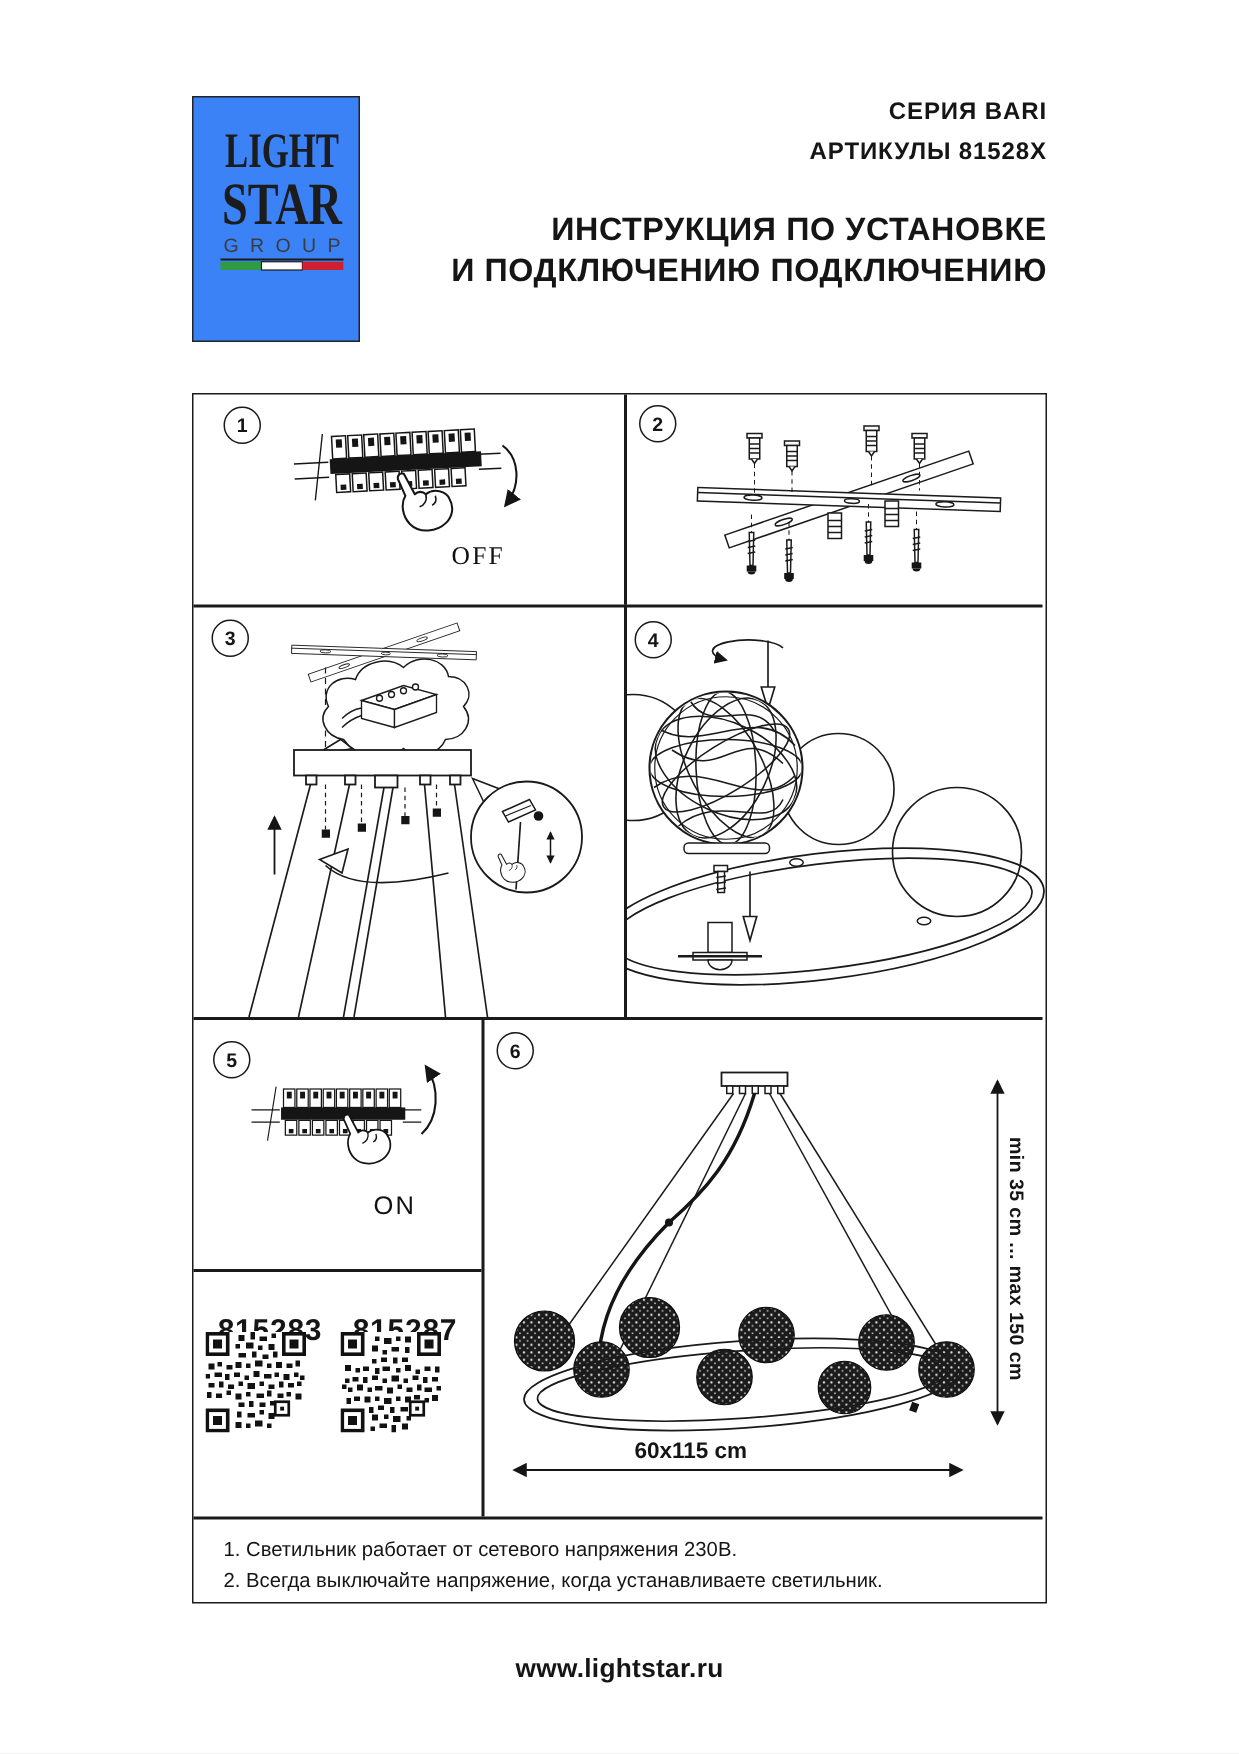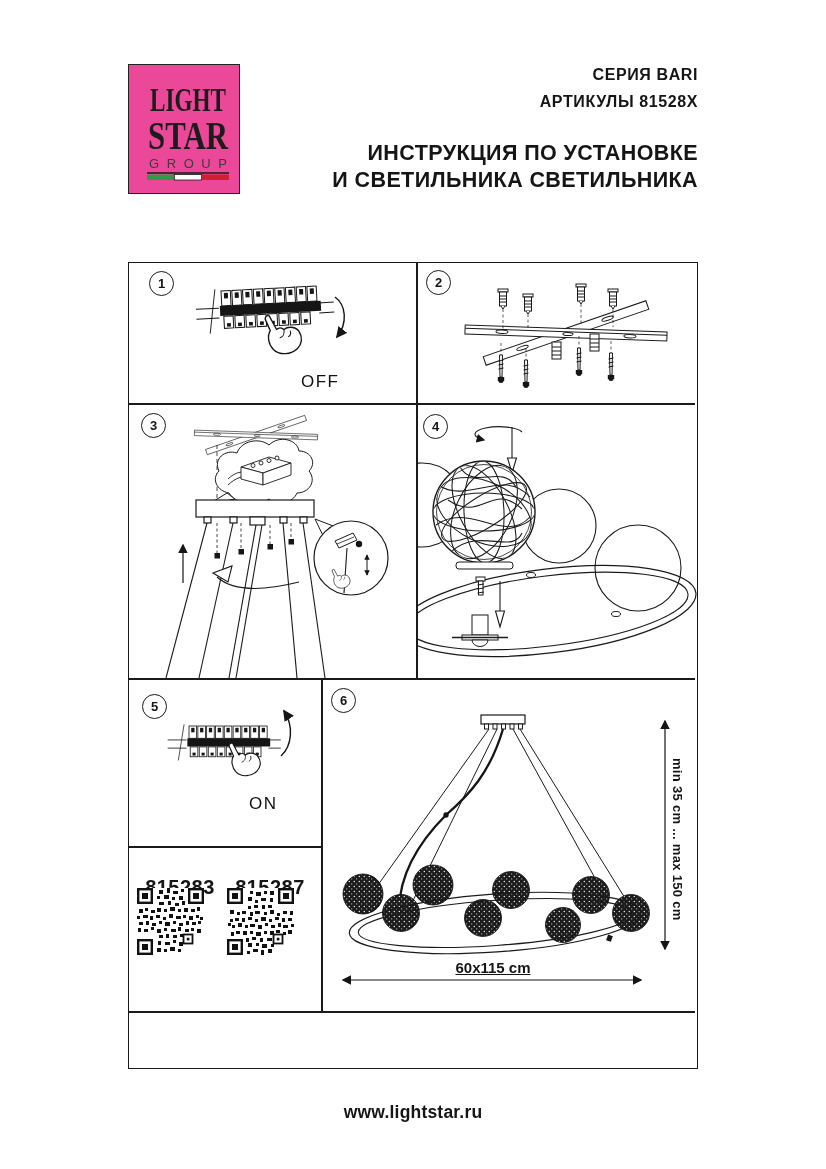--- a/index.html
+++ b/index.html
@@ -1,33 +1,33 @@
 <!DOCTYPE html>
 <html><head>
 <meta charset="utf-8">
 <style>
   html,body{margin:0;padding:0;background:#e8e8e8;}
   .page{position:relative;width:826px;height:1169px;background:#ffffff;overflow:hidden;
         font-family:"Liberation Sans",sans-serif;color:#151515;}
   
-  .logo-box{position:absolute;left:128px;top:64px;width:112px;height:130px;border:1.5px solid #222;box-sizing:border-box;background:#ec4899;}
+  .logo-box{position:absolute;left:128px;top:64px;width:112px;height:164px;border:1.5px solid #222;box-sizing:border-box;background:#3b82f6;}
   .hdr{position:absolute;right:128px;text-align:right;font-weight:bold;white-space:nowrap;}
   .hdr-sm{font-size:16px;letter-spacing:0.6px;}
   .hdr-lg{font-size:21.5px;letter-spacing:0.4px;}
   
   .grid{position:absolute;left:128px;top:262px;width:570px;height:807px;border:1.9px solid #1a1a1a;box-sizing:border-box;}
   .gline{position:absolute;background:#1a1a1a;}
   .panel{position:absolute;}
   .panel svg{position:absolute;left:0;top:0;}
   .stepnum{position:absolute;width:23px;height:23px;border:1.4px solid #1a1a1a;border-radius:50%;
            display:flex;align-items:center;justify-content:center;font-size:13px;font-weight:bold;background:#fff;z-index:3;}
   .lbl{position:absolute;font-size:17px;letter-spacing:1.5px;color:#111;}
   .vdim{position:absolute;writing-mode:vertical-rl;font-weight:bold;font-size:13px;letter-spacing:0.3px;
         display:flex;align-items:center;white-space:nowrap;}
-  .hdim{position:absolute;font-weight:bold;font-size:15px;text-align:center;white-space:nowrap;text-decoration:underline;}
+  .hdim{position:absolute;font-weight:bold;font-size:15px;white-space:nowrap;}
   .qrcol{position:absolute;top:28px;width:86px;text-align:center;}
   .qrnum{font-size:20px;font-weight:bold;letter-spacing:0.5px;}
   .qrcol svg{display:block;margin:12px auto 0;}
   .notes{position:absolute;left:20px;top:9px;font-size:13.5px;line-height:21px;}
   .site{position:absolute;left:0;right:0;top:1102px;text-align:center;font-weight:bold;font-size:17.5px;letter-spacing:0.2px;}
 </style>
 </head>
 <body>
 
 <svg width="0" height="0" style="position:absolute" aria-hidden="true">
@@ -205,42 +205,42 @@
         <rect x="18" y="109.5" width="27.3" height="5.5" fill="#2f9b45"></rect>
         <rect x="45.3" y="109.5" width="27.3" height="5.5" fill="#ffffff" stroke="#1a1a1a" stroke-width="0.8"></rect>
         <rect x="72.6" y="109.5" width="27.3" height="5.5" fill="#cf2030"></rect>
       </g>
     </svg>
   </div>
 
   <div class="hdr hdr-sm" style="top:66px;">СЕРИЯ BARI</div>
   <div class="hdr hdr-sm" style="top:93px;text-align:right;">АРТИКУЛЫ 81528X</div>
   <div class="hdr hdr-lg" style="top:141px;margin-left:16px;">ИНСТРУКЦИЯ ПО УСТАНОВКЕ</div>
-  <div class="hdr hdr-lg" style="top:168px;">И СВЕТИЛЬНИКА СВЕТИЛЬНИКА</div>
+  <div class="hdr hdr-lg" style="top:168px;">И ПОДКЛЮЧЕНИЮ ПОДКЛЮЧЕНИЮ</div>
 
   <div class="grid">
 
     <div class="gline" style="left:0;top:140px;width:566px;height:1.8px;"></div>
     <div class="gline" style="left:0;top:415px;width:566px;height:1.8px;"></div>
     <div class="gline" style="left:0;top:748px;width:566px;height:1.8px;"></div>
     <div class="gline" style="left:287px;top:0;width:1.8px;height:140px;"></div>
     <div class="gline" style="left:287px;top:140px;width:1.8px;height:275px;"></div>
     <div class="gline" style="left:192px;top:415px;width:1.8px;height:333px;"></div>
     <div class="gline" style="left:0;top:583px;width:192px;height:1.8px;"></div>
 
     <div class="panel" style="left:0;top:0;width:287px;height:140px;">
       <div class="stepnum" style="left:20px;top:8px;">
           <span>1</span>
         </div>
       <svg width="287" height="140" viewBox="0 0 287 140">
         <use href="#breaker" transform="translate(92,28) rotate(-3)"></use>
         <use href="#hand" transform="translate(136,56) scale(1.05)"></use>
         <path d="M206,34 C217,42 219,60 208,74" fill="none" stroke="#151515" stroke-width="1.4" marker-end="url(#ah)"></path>
       </svg>
-      <div class="lbl" style="left:172px;top:109px;">OFF</div>
+      <div class="lbl" style="left:172px;top:98px;font-family:Liberation Serif, serif;">OFF</div>
     </div>
 
     <div class="panel" style="left:289px;top:0;width:281px;height:140px;">
       <div class="stepnum" style="left:8px;top:7px;">
           <span>2</span>
         </div>
       <svg width="281" height="140" viewBox="0 0 281 140">
         <g transform="translate(148,70)" stroke="#1a1a1a" fill="#fff" stroke-width="1">
           <use href="#bars"></use>
           <g>
@@ -526,16 +526,22 @@
           <ellipse cx="172" cy="243" rx="137" ry="22.5" transform="rotate(-4 172 243)" stroke-width="1.1"></ellipse>
         </g>
         <rect x="284" y="255" width="5" height="6" fill="#151515" transform="rotate(20 286 258)"></rect>
         <line x1="342" y1="41" x2="342" y2="269" stroke="#151515" stroke-width="1.2" marker-start="url(#ah)" marker-end="url(#ah)"></line>
         <line x1="20" y1="300" x2="318" y2="300" stroke="#151515" stroke-width="1.2" marker-start="url(#ah)" marker-end="url(#ah)"></line>
       </svg>
       <div class="vdim" style="left:347px;top:78px;height:136px;">min 35 cm ... max 150 cm</div>
       <div class="hdim" style="left:100px;top:279px;width:140px;">60x115 cm</div>
     </div>
 
+    <div class="panel" style="left:0;top:750px;width:566px;height:53px;">
+      <div class="notes">
+        <div>1. Светильник работает от сетевого напряжения 230В.</div>
+        <div>2. Всегда выключайте напряжение, когда устанавливаете светильник.</div>
+      </div>
+    </div>
   </div>
 
   <div class="site">www.lightstar.ru</div>
 </div>
 
 </body></html>

